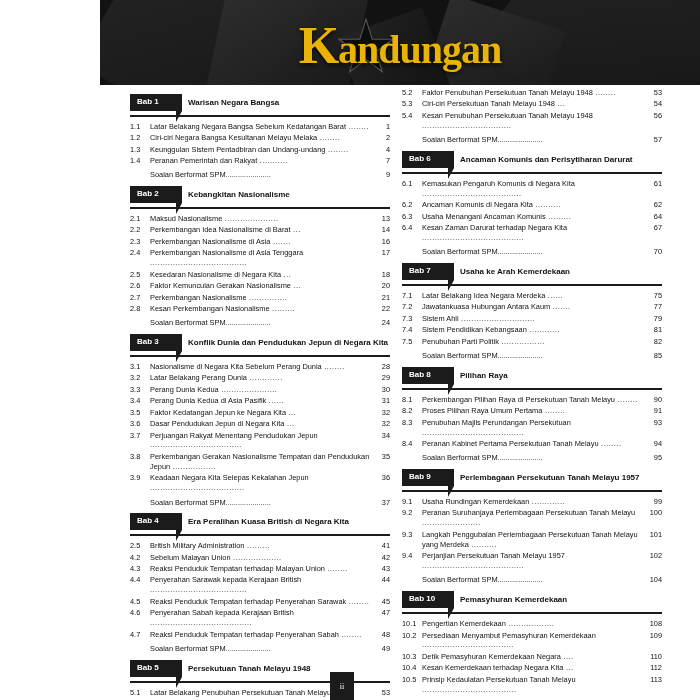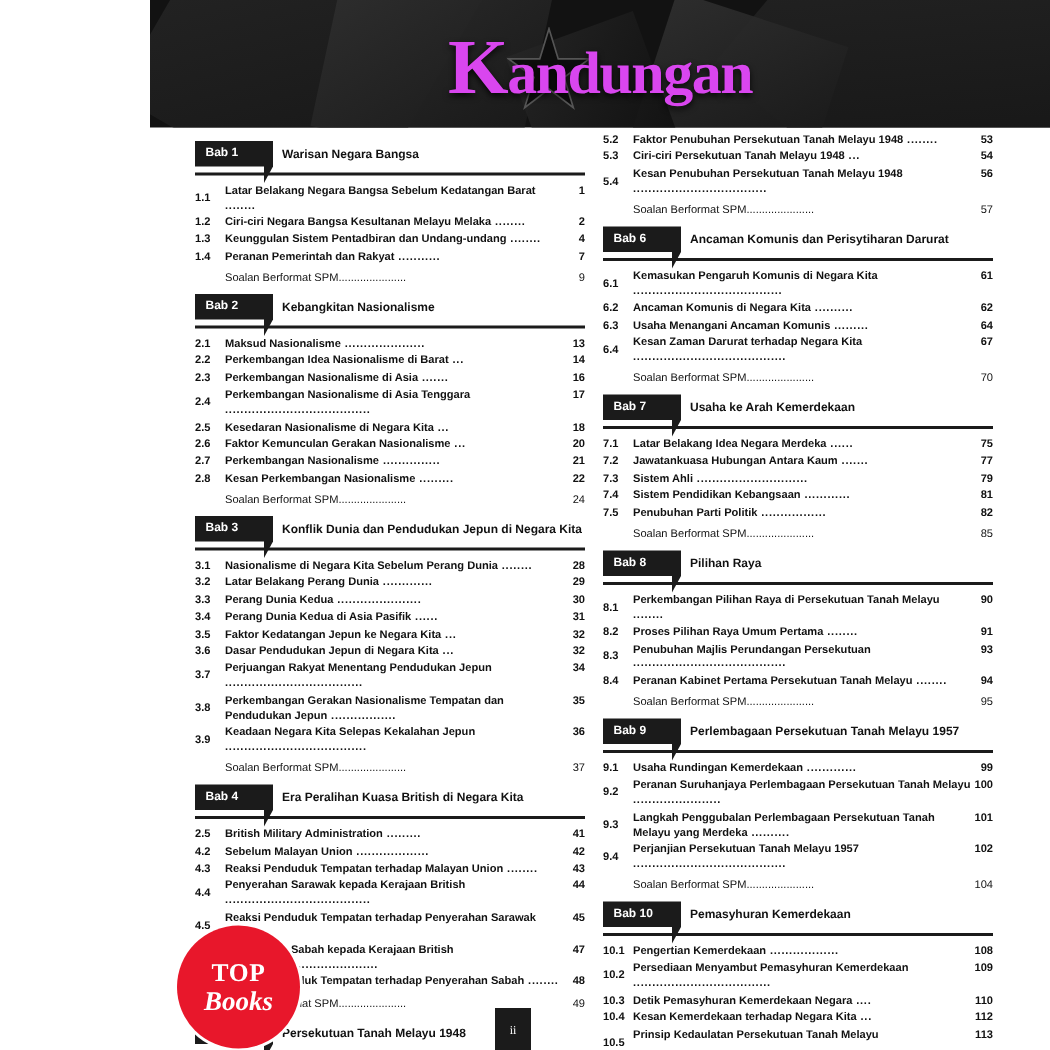--- a/index.html
+++ b/index.html
@@ -30,21 +30,21 @@
   }
   .header .t1 { width:180px; height:180px; left:10px; top:-60px; transform:rotate(30deg); }
   .header .t2 { width:140px; height:140px; left:120px; top:-40px; transform:rotate(12deg); background:linear-gradient(135deg,#333,#181818);}
   .header .t3 { width:220px; height:220px; left:420px; top:-80px; transform:rotate(40deg); background:linear-gradient(135deg,#2c2c2c,#111);}
   .header .t4 { width:120px; height:120px; left:330px; top:10px; transform:rotate(18deg); background:linear-gradient(135deg,#303030,#141414);}
   .header .t5 { width:90px; height:90px; left:250px; top:20px; transform:rotate(-20deg); background:linear-gradient(135deg,#262626,#101010);}
   .title {
     position:absolute;
     left:0; top:16px; width:600px;
     text-align:center;
-    color:#d946ef;
+    color:#eab308;
     font-family:"Liberation Serif", serif;
     font-weight:bold;
     font-size:40px;
     letter-spacing:-1px;
     text-shadow:0 2px 4px rgba(0,0,0,.8);
   }
   .title .k { font-size:52px; position:relative; }
   
   .starwrap {
     position:absolute;
@@ -102,23 +102,22 @@
   }
   .chap-rule {
     height:2px;
     background:#1b1b1b;
     margin:0 0 5px 0;
   }
 
   .entries { padding:0 0 2px 0; }
   .entry {
     display:flex;
-    align-items:center;
+    align-items:flex-start;
     margin:0 0 1.5px 0;
-    font-weight:bold;
   }
   .num {
     width:20px;
     flex:0 0 20px;
     font-size:7.4px;
   }
   .etext {
     flex:1;
     position:relative;
     padding-right:14px;
@@ -555,19 +554,15 @@
           <span class="etext"><span class="lbl">Prinsip Kedaulatan Persekutuan Tanah Melayu</span><span class="dots"> .....................................</span><span class="pg">113</span></span>
         </div>
       </div>
       <div class="soalan">
         <span>Soalan Berformat SPM</span>
         <span class="dots"> ......................</span>
         <span class="pg">115</span>
       </div>
     </div>
 
-  <div class="stamp">
-    <div class="s1">TOP</div>
-    <div class="s2">Books</div>
-  </div>
 
   <div class="folio">ii</div>
 </div>
 
 </body></html>

